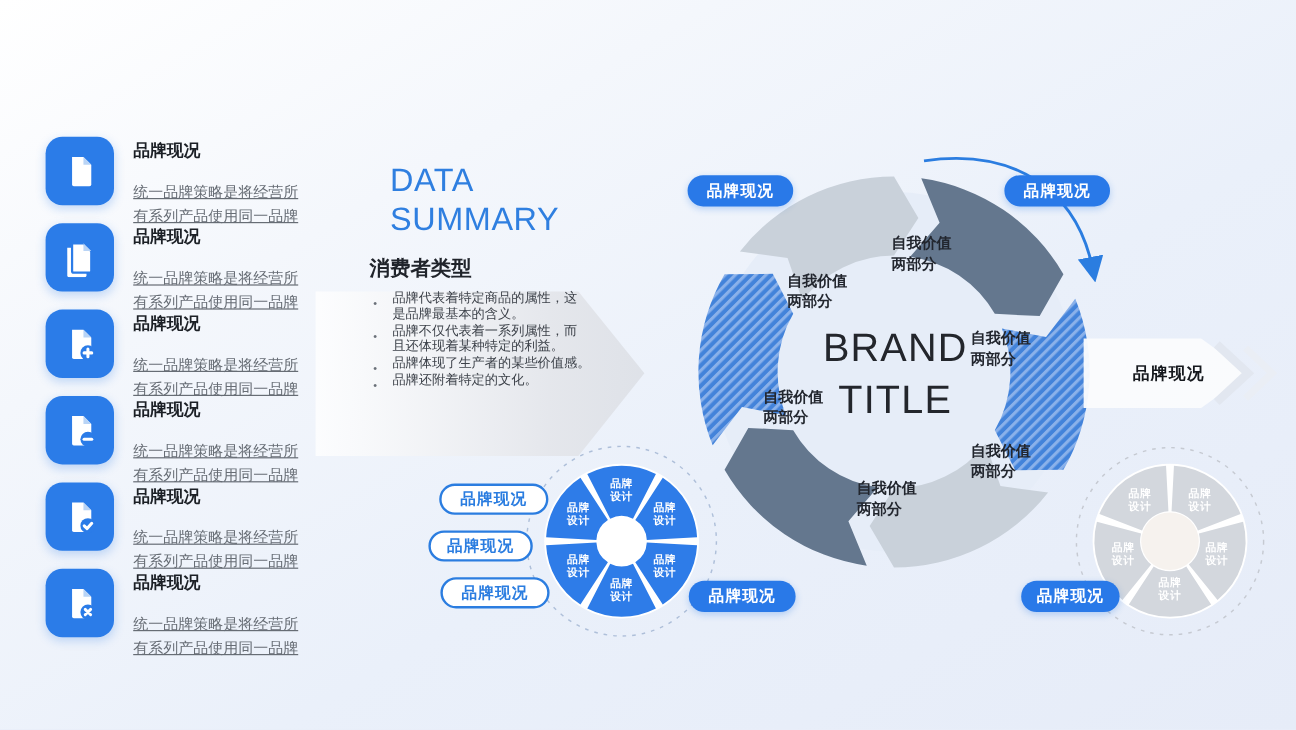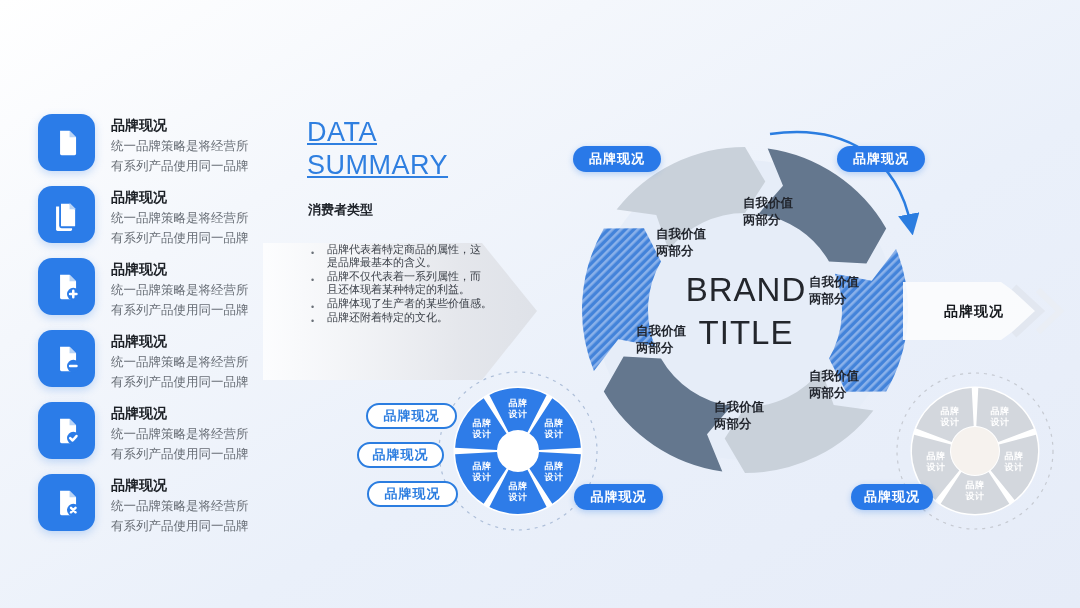--- a/index.html
+++ b/index.html
@@ -19,29 +19,29 @@
   
   .left-list{position:absolute;left:38px;top:114px;list-style:none;margin:0;padding:0;}
   .left-list li{display:flex;align-items:flex-start;margin-bottom:15px;height:57px;}
   .doc-tile{
     width:57px;height:57px;border-radius:14px;background:#2b7ce8;
     display:flex;align-items:center;justify-content:center;flex:0 0 auto;
     box-shadow:0 3px 8px rgba(43,124,232,.25);
   }
   .doc-text{margin-left:16px;padding-top:2px;}
   .doc-title{font-size:14px;font-weight:700;color:#1c2026;line-height:18px;}
-  .doc-desc{font-size:12.5px;color:#676d75;line-height:19.5px;margin-top:3px;white-space:pre-line;width:150px;}
+  .doc-desc{font-size:12.5px;color:#676d75;line-height:19.5px;margin-top:17px;white-space:pre-line;width:150px;text-decoration:underline;}
 
   
   .data-summary{
     position:absolute;left:307px;top:116px;
     font-size:27px;font-weight:300;color:#2f7fe0;line-height:33px;
     letter-spacing:.5px;white-space:pre-line;
   }
-  .consumer-heading{position:absolute;left:308px;top:201px;font-size:13px;font-weight:700;color:#20242b;}
+  .consumer-heading{position:absolute;left:308px;top:212px;font-size:17px;font-weight:700;color:#20242b;}
   .bullets{position:absolute;left:307px;top:243px;margin:0;padding:0;list-style:none;width:195px;}
   .bullets li{
     position:relative;padding-left:20px;margin-bottom:1px;
     font-size:11px;color:#3c4149;line-height:13px;white-space:pre-line;
   }
   .bullets li::before{
     content:"•";position:absolute;left:4px;top:0;font-size:9px;color:#6a7078;line-height:20.5px;
   }
 
   
@@ -223,21 +223,21 @@
         </svg>
       </div>
       <div class="doc-text">
         <div class="doc-title">品牌现况</div>
         <div class="doc-desc">统一品牌策略是将经营所
 有系列产品使用同一品牌</div>
       </div>
     </li>
   </ul>
 
-  <h1 class="data-summary" style="margin:0;text-decoration:underline;">DATA
+  <h1 class="data-summary" style="margin:18px;">DATA
 SUMMARY</h1>
   <div class="consumer-heading">消费者类型</div>
   <ul class="bullets">
     <li>品牌代表着特定商品的属性，这
 是品牌最基本的含义。</li>
     <li>品牌不仅代表着一系列属性，而
 且还体现着某种特定的利益。</li>
     <li>品牌体现了生产者的某些价值感。</li>
     <li>品牌还附着特定的文化。</li>
   </ul>

